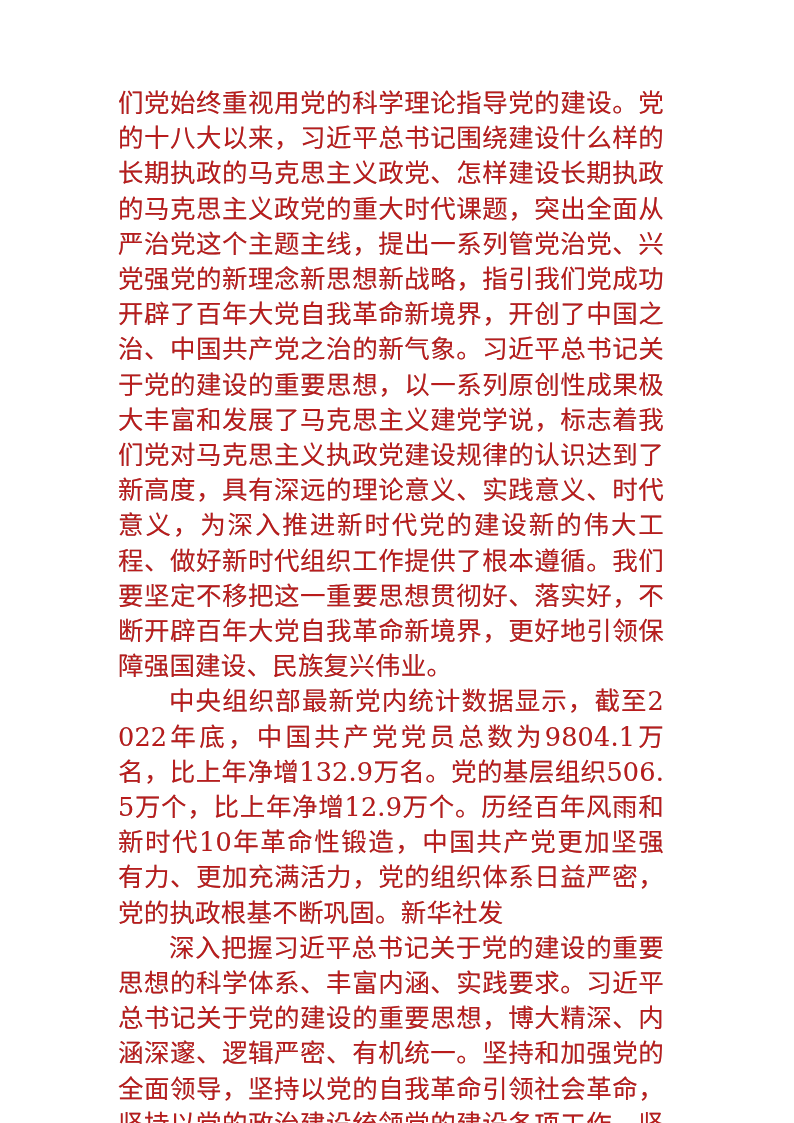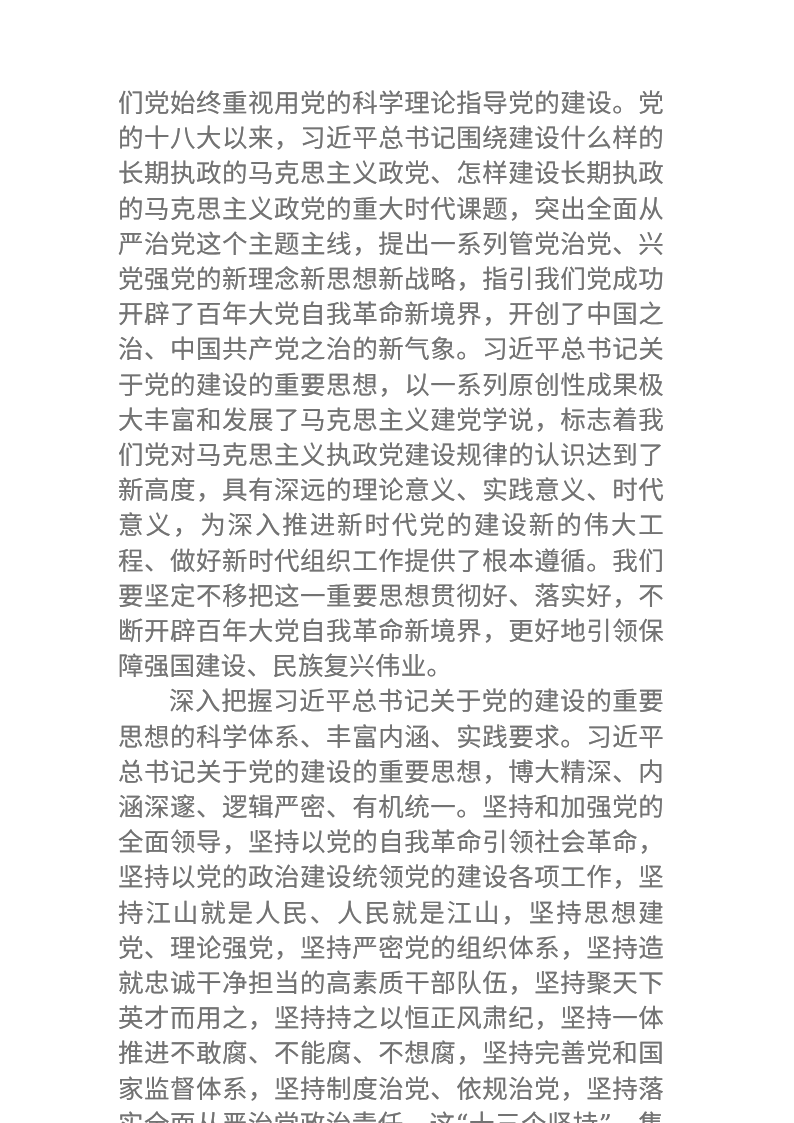--- a/index.html
+++ b/index.html
@@ -27,21 +27,21 @@
     position: absolute;
     left: 118px;
     top: 86px;
     width: 546px;
   }
 
   .para {
     margin: 0;
     font-size: 25.5px;
     line-height: 35.2px;
-    color: #737373;
+    color: #b91c1c;
     text-align: justify;
     text-justify: inter-character;
     text-align-last: left;
     letter-spacing: 0.2px;
     font-weight: 400;
     word-break: break-all;
     -webkit-font-smoothing: antialiased;
   }
 
   .para.indent {
@@ -55,18 +55,19 @@
 </style>
 </head>
 <body>
 
 <div class="page">
 
   <div class="text-block">
 
     <p class="para">们党始终重视用党的科学理论指导党的建设。党的十八大以来，习近平总书记围绕建设什么样的长期执政的马克思主义政党、怎样建设长期执政的马克思主义政党的重大时代课题，突出全面从严治党这个主题主线，提出一系列管党治党、兴党强党的新理念新思想新战略，指引我们党成功开辟了百年大党自我革命新境界，开创了中国之治、中国共产党之治的新气象。习近平总书记关于党的建设的重要思想，以一系列原创性成果极大丰富和发展了马克思主义建党学说，标志着我们党对马克思主义执政党建设规律的认识达到了新高度，具有深远的理论意义、实践意义、时代意义，为深入推进新时代党的建设新的伟大工程、做好新时代组织工作提供了根本遵循。我们要坚定不移把这一重要思想贯彻好、落实好，不断开辟百年大党自我革命新境界，更好地引领保障强国建设、民族复兴伟业。</p>
 
+    <p class="para indent">中央组织部最新党内统计数据显示，截至2022年底，中国共产党党员总数为9804.1万名，比上年净增132.9万名。党的基层组织506.5万个，比上年净增12.9万个。历经百年风雨和新时代10年革命性锻造，中国共产党更加坚强有力、更加充满活力，党的组织体系日益严密，党的执政根基不断巩固。新华社发</p>
 
     <p class="para indent">深入把握习近平总书记关于党的建设的重要思想的科学体系、丰富内涵、实践要求。习近平总书记关于党的建设的重要思想，博大精深、内涵深邃、逻辑严密、有机统一。坚持和加强党的全面领导，坚持以党的自我革命引领社会革命，坚持以党的政治建设统领党的建设各项工作，坚持江山就是人民、人民就是江山，坚持思想建党、理论强党，坚持严密党的组织体系，坚持造就忠诚干净担当的高素质干部队伍，坚持聚天下英才而用之，坚持持之以恒正风肃纪，坚持一体推进不敢腐、不能腐、不想腐，坚持完善党和国家监督体系，坚持制度治党、依规治党，坚持落实全面从严治党政治责任，这“十三个坚持”，集中概括了习近平总书记关于党的建设的重要思想，深刻阐明了党的建设的根本原则、科学布局、价值追求、重点任务，贯穿</p>
 
   </div>
 
 </div>
 
 </body></html>

